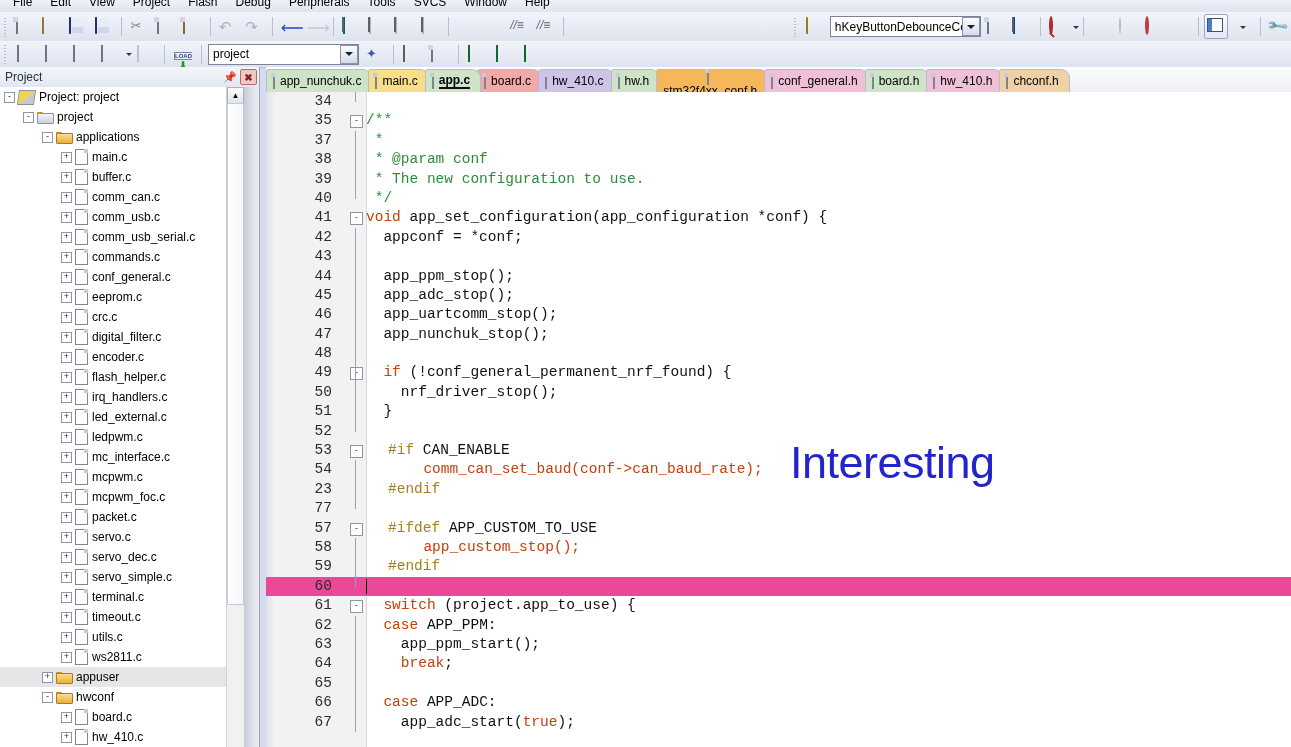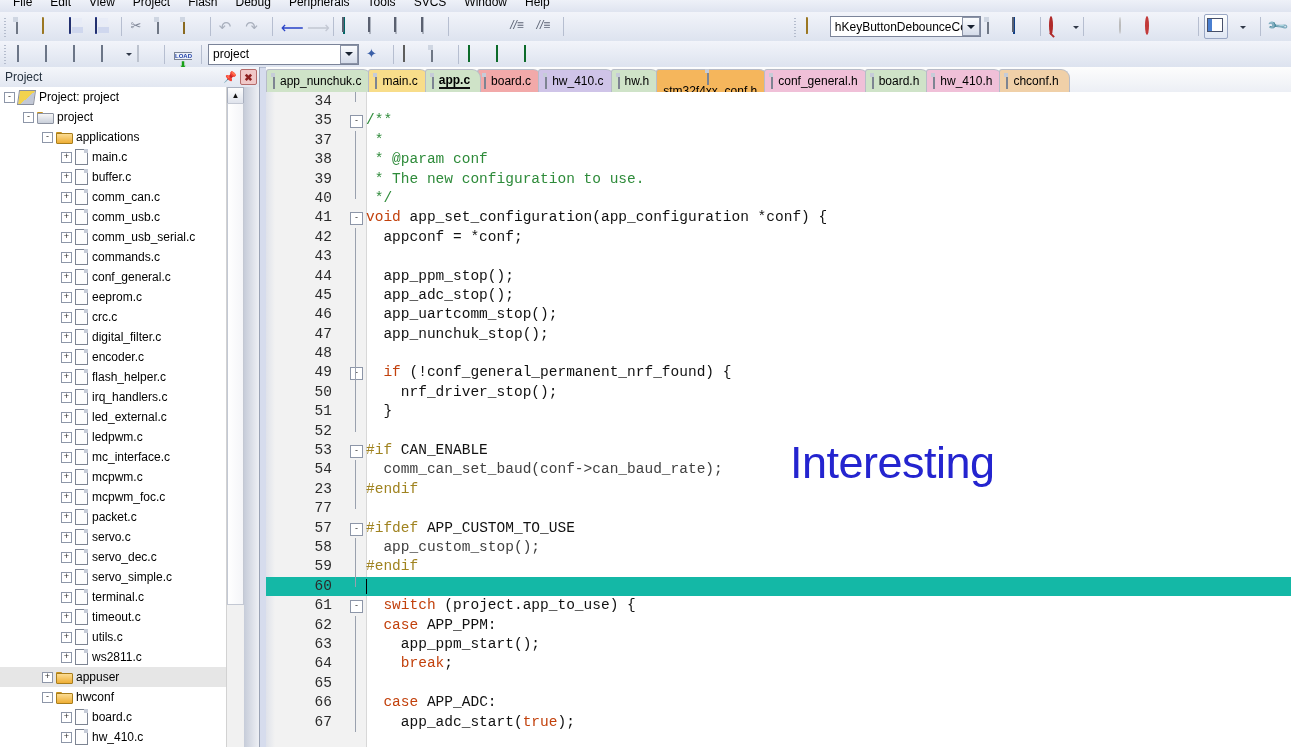--- a/index.html
+++ b/index.html
@@ -171,32 +171,32 @@
   .editor{
     position:absolute;left:266px;top:92px;width:1025px;height:705px;background:#fff;
     font-family:"Liberation Mono",monospace;font-size:14.5px;overflow:hidden;
   }
   .gutterbg{position:absolute;left:0;top:0;width:82px;height:655px;background:#f2f2f2;}
   .foldrail{position:absolute;left:82px;top:0;width:18px;height:655px;background:#f2f2f2;
             border-right:1px solid #d8d8d8;}
   .leftedge{position:absolute;left:0;top:0;width:9px;height:655px;
             background:linear-gradient(90deg,#dfe2ea,#f2f2f2);}
   .line{position:relative;height:19.4px;line-height:19.4px;white-space:pre;}
-  .line.cur{background:#14b8a6;}
+  .line.cur{background:#ec4899;}
   .ln{position:absolute;left:0;width:66px;text-align:right;color:#2b2b2b;}
   .fold{position:absolute;left:84px;width:11px;height:11px;top:4px;
         border:1px solid #8d96a8;background:#fff;font-size:9px;line-height:8px;
         text-align:center;color:#333;font-family:"Liberation Sans",sans-serif;}
   .vbar{position:absolute;left:89px;top:0;width:1px;height:19.4px;background:#9aa1ae;}
   .vbar.half-b{height:10px;top:0;}
   .code{position:absolute;left:100px;}
   .kw{color:#c2410c;}
   .cm{color:#2e8b3a;}
-  .pp{color:#a08320;}
-  .off{color:#404040;}
+  .pp{color:#a08320;padding-left:22px;}
+  .off{color:#c2410c;padding-left:40px;}
   .pl{color:#111;}
   .caretline{position:absolute;left:100px;top:2px;width:1px;height:15px;background:#000;}
 
   .overlay-word{
     position:absolute;left:524px;top:345px;font-family:"Liberation Sans",sans-serif;
     font-size:45px;color:#2424cf;letter-spacing:-0.5px;pointer-events:none;
   }
 </style>
 </head>
 <body>

